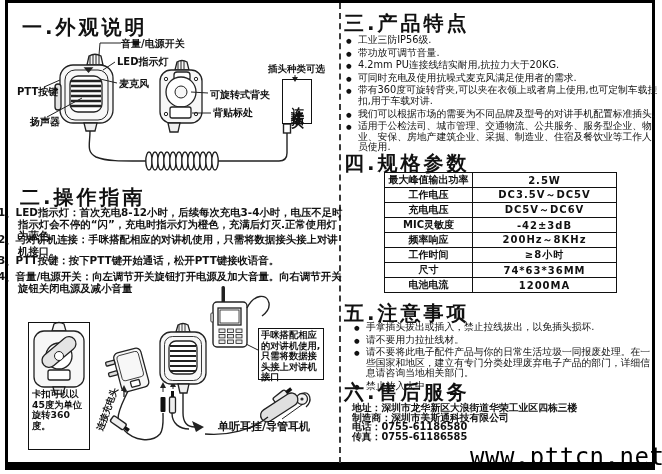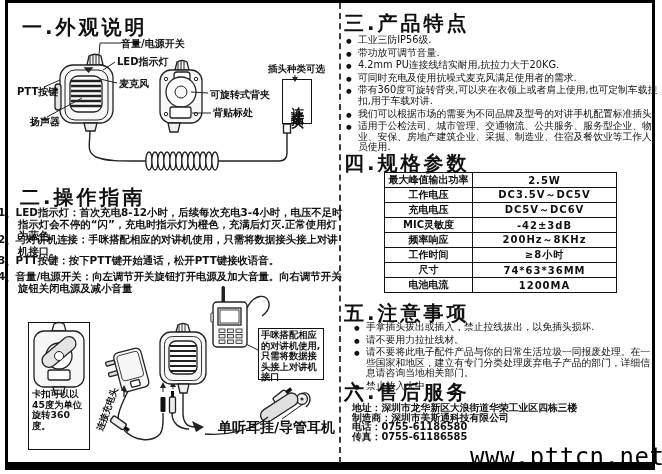--- a/index.html
+++ b/index.html
@@ -205,21 +205,21 @@
   <div class="abs body-item" style="left:8px;top:255px;">3、PTT按键：按下PTT键开始通话，松开PTT键接收语音。</div>
   <div class="abs body-item" style="left:8px;top:271px;">4、音量/电源开关：向左调节开关旋钮打开电源及加大音量。向右调节开关旋钮关闭电源及减小音量</div>
 
   <div class="abs" style="left:28px;top:322px;width:62px;height:128px;border:1.5px solid #111;box-sizing:border-box;">
     <div class="cap" style="position:absolute;left:3px;top:66px;width:56px;">卡扣可以以45度为单位旋转360度。</div>
   </div>
   <div class="abs rot-cap" style="left:100px;top:424px;">连接充电头</div>
   <div class="abs" style="left:258px;top:328px;width:66px;height:52px;border:1.5px solid #111;box-sizing:border-box;">
     <div class="cap" style="position:absolute;left:2px;top:1px;width:62px;">手咪搭配相应的对讲机使用,只需将数据接头接上对讲机接口</div>
   </div>
-  <div class="abs lbl-sm" style="left:218px;top:419px;font-size:14px;text-align:center;">单听耳挂/导管耳机</div>
+  <div class="abs lbl-sm" style="left:218px;top:419px;font-size:11px;text-align:center;">单听耳挂/导管耳机</div>
 
   <div class="abs h1" style="left:344px;top:10px;">三.产品特点</div>
   <ul class="abs blist" style="left:346px;top:35px;">
     <li>工业三防IP56级.</li>
     <li>带功放可调节音量.</li>
     <li>4.2mm PU连接线结实耐用,抗拉力大于20KG.</li>
     <li>可同时充电及使用抗噪式麦克风满足使用者的需求.</li>
     <li>带有360度可旋转背夹,可以夹在衣领上或者肩上使用,也可定制车载挂扣,用于车载对讲.</li>
     <li>我们可以根据市场的需要为不同品牌及型号的对讲手机配置标准插头.</li>
     <li>适用于公检法司、城市管理、交通物流、公共服务、服务型企业、物业、安保、房地产建筑企业、采掘、制造业、住宿及餐饮业等工作人员使用.</li>

